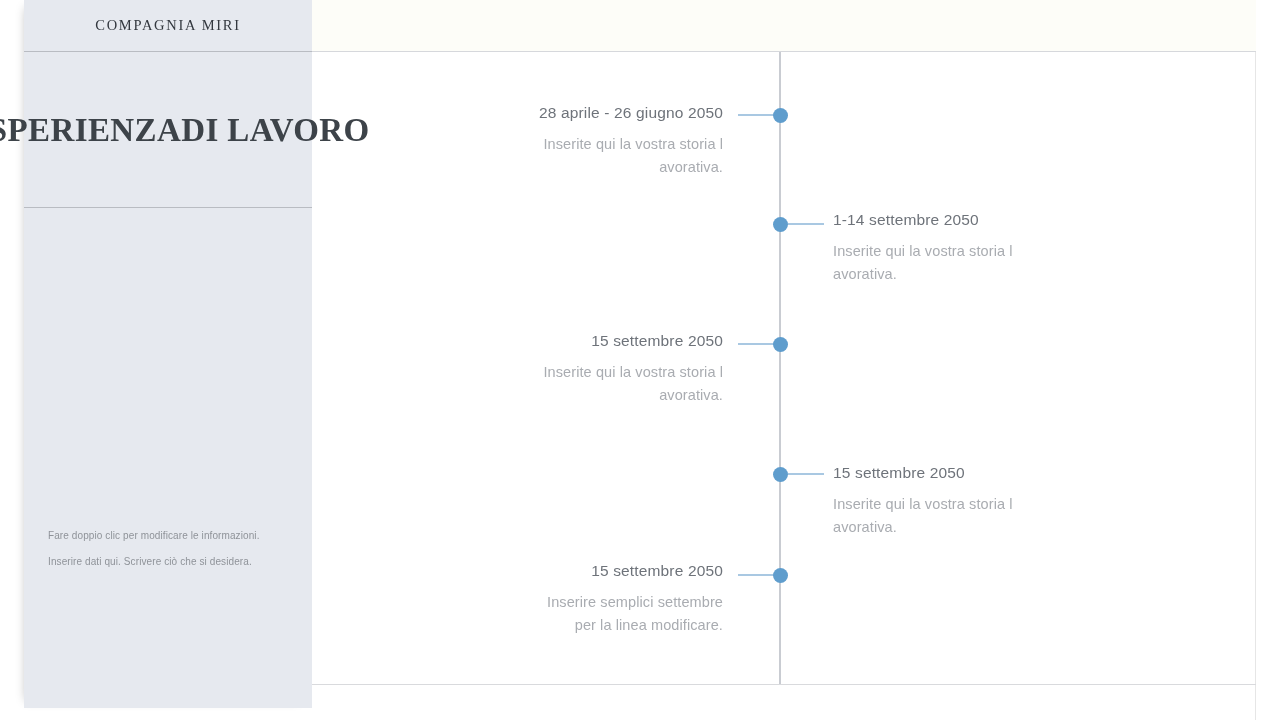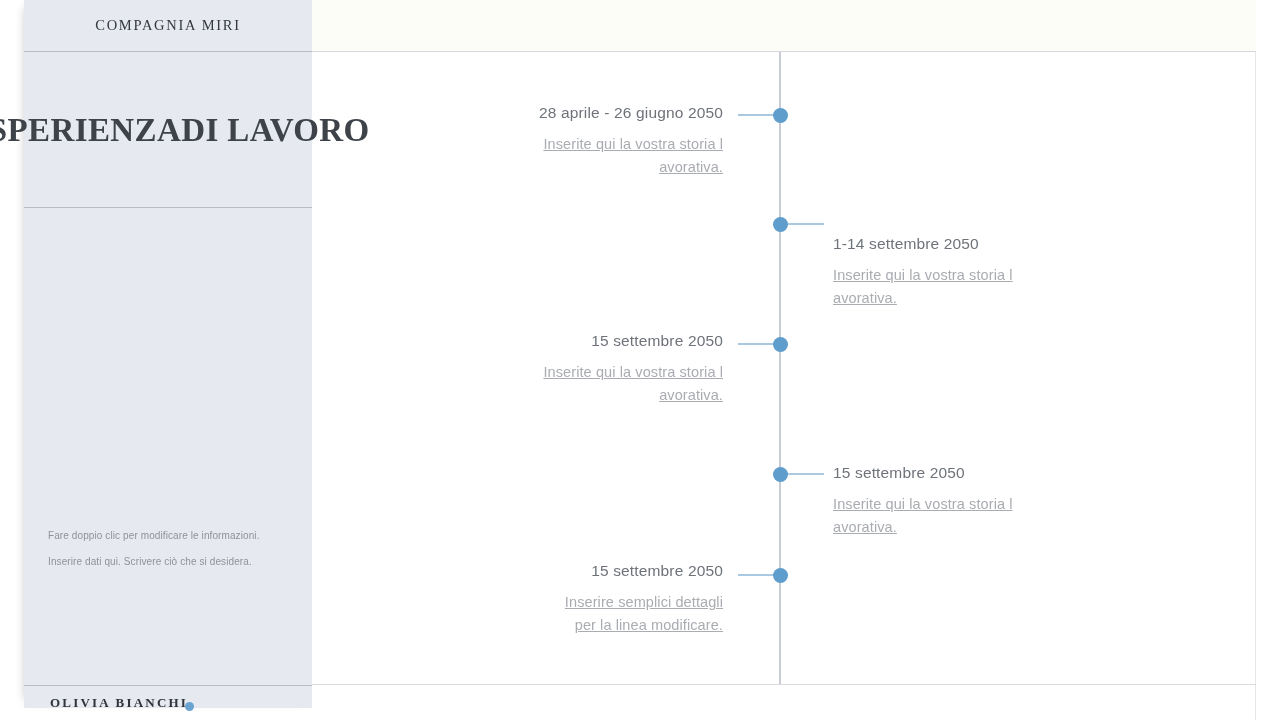--- a/index.html
+++ b/index.html
@@ -167,21 +167,20 @@
     color: #6e737a;
     letter-spacing: 0.15px;
     white-space: nowrap;
   }
   .tl-body {
     margin-top: 11px;
     font-size: 14.5px;
     line-height: 23px;
     color: #a9acb1;
     letter-spacing: 0.1px;
-    text-decoration: underline;
   }
 
   .tl-dot {
     position: absolute;
     width: 15px;
     height: 15px;
     border-radius: 50%;
     background: #5f9dcd;
   }
   .tl-conn {
@@ -205,21 +204,21 @@
   <div class="tl-item left" style="left:423px; top:104px;">
     <div class="tl-date">28 aprile - 26 giugno 2050</div>
     <div class="tl-body">
       <div>Inserite qui la vostra storia l</div>
       <div>avorativa.</div>
     </div>
   </div>
   <div class="tl-conn" style="left:738px; top:114px;"></div>
   <div class="tl-dot" style="left:773px; top:108px;"></div>
 
-  <div class="tl-item right" style="left:833px; top:211px;margin-top:24px;">
+  <div class="tl-item right" style="left:833px; top:211px;">
     <div class="tl-date">1-14 settembre 2050</div>
     <div class="tl-body">
       <div>Inserite qui la vostra storia l</div>
       <div>avorativa.</div>
     </div>
   </div>
   <div class="tl-conn" style="left:788px; top:223px;"></div>
   <div class="tl-dot" style="left:773px; top:217px;"></div>
 
   <div class="tl-item left" style="left:423px; top:332px;">
@@ -238,40 +237,36 @@
       <div>Inserite qui la vostra storia l</div>
       <div>avorativa.</div>
     </div>
   </div>
   <div class="tl-conn" style="left:788px; top:473px;"></div>
   <div class="tl-dot" style="left:773px; top:467px;"></div>
 
   <div class="tl-item left" style="left:423px; top:562px;">
     <div class="tl-date">15 settembre 2050</div>
     <div class="tl-body">
-      <div>Inserire semplici dettagli</div>
+      <div>Inserire semplici settembre</div>
       <div>per la linea modificare.</div>
     </div>
   </div>
   <div class="tl-conn" style="left:738px; top:574px;"></div>
   <div class="tl-dot" style="left:773px; top:568px;"></div>
 
   <div class="sidebar">
 
     <div class="sidebar-head">
       <span class="sidebar-head-text">COMPAGNIA MIRI</span>
     </div>
 
     <div class="sidebar-title">
       <div class="line">ESPERIENZA</div>
       <div class="line">DI LAVORO</div>
     </div>
 
     <div class="sidebar-blurb">Fare doppio clic per modificare le informazioni. Inserire dati qui. Scrivere ciò che si desidera.</div>
 
-    <div class="sidebar-foot">
-      <span class="sidebar-foot-name">OLIVIA BIANCHI</span>
-      <span class="foot-dot"></span>
-    </div>
 
   </div>
 
 </div>
 
 </body></html>

